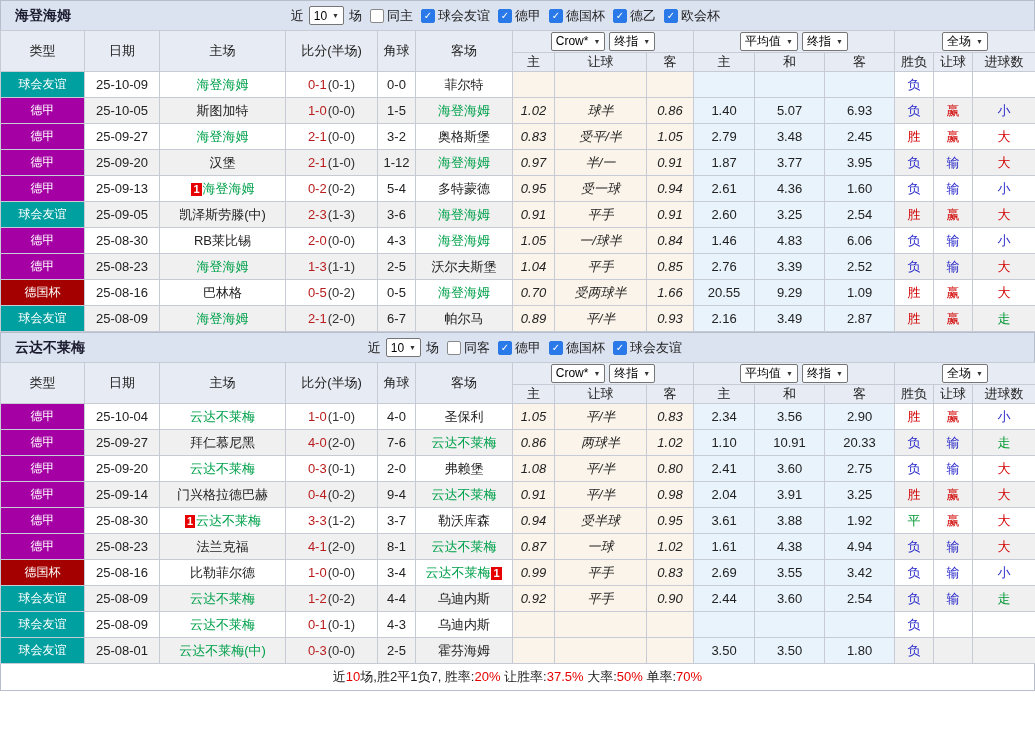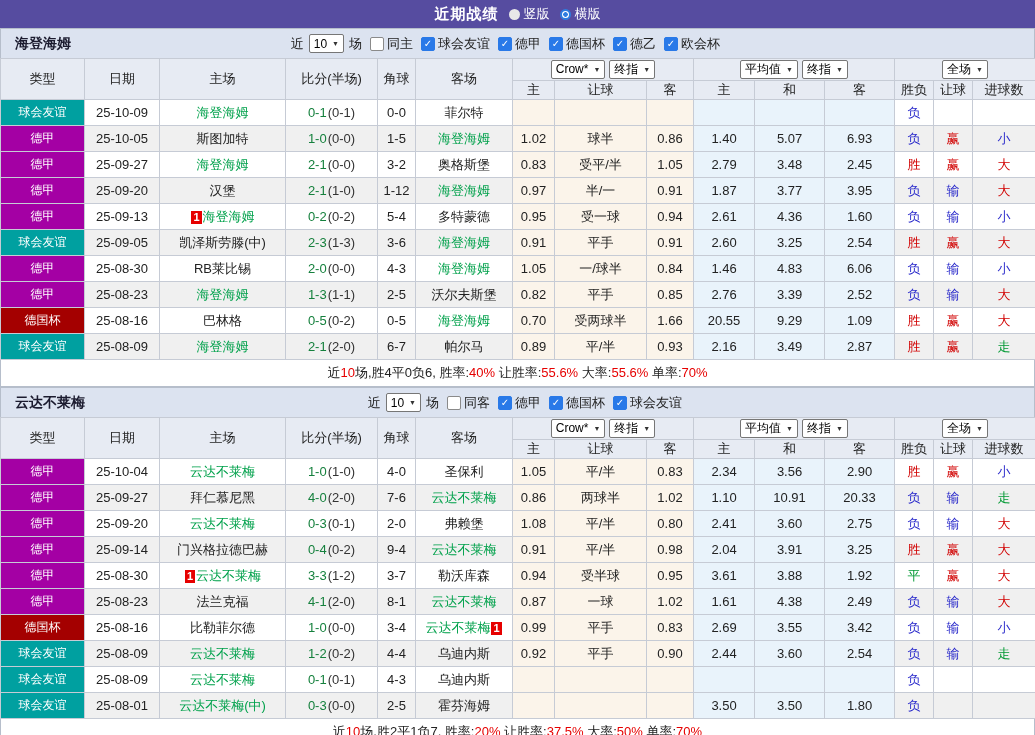--- a/index.html
+++ b/index.html
@@ -26,46 +26,35 @@
 
   
   table.grid{width:1035px;border-collapse:collapse;table-layout:fixed;}
   .grid th,.grid td{border:1px solid #C6CBD5;text-align:center;font-weight:normal;overflow:hidden;white-space:nowrap;padding:0 1px;}
   .grid thead th{background:#E7EBF3;color:#222;font-size:13px;}
   tr.h1 th{height:21px;}
   tr.h2 th{height:15px;font-size:13px;}
   tbody td{height:25px;font-size:13px;color:#222;background:#fff;}
   td.type{color:#fff;font-size:12px;}
   tr.alt td.plain{background:#F0F0F0;}
-  td.cream{background:#FBF4EA;}
+  td.cream{background:#FBF4EA;font-style:italic;}
   td.blue{background:#E9F3FB;}
   .self{color:#00A14B;}
-  .ft{color:#15803d;}
+  .ft{color:#b91c1c;}
   .ht{color:#333;margin-left:1px;}
   .badge{background:#E60000;color:#fff;font-size:11px;line-height:13px;display:inline-block;padding:0 2px;margin:0 1px;font-weight:bold;}
   .res{font-size:13px;}
 
   .summary{height:26px;line-height:26px;text-align:center;font-size:13px;color:#222;border:1px solid #B6BECB;border-top:none;background:#fff;}
   .summary .red{color:#E60000;}
 </style>
 </head>
 <body>
 
 <div class="page">
-  <div class="title-bar">
-    <span class="tb-title">近期战绩</span>
-    <label class="tb-radio">
-      <span class="radio-icon"></span>
-      <span>竖版</span>
-    </label>
-    <label class="tb-radio">
-      <span class="radio-icon on"></span>
-      <span>横版</span>
-    </label>
-  </div>
   <div id="sections">
       <div class="section">
         <div class="sec-head">
           <span class="team">海登海姆</span>
           <span class="filters" style="margin-right: 300px;">
             <span>近</span>
             <span class="select">
               <span class="sv">10</span>
               <span class="arr">▼</span>
             </span>
@@ -261,21 +250,21 @@
               <td class="plain res" style="color: rgb(43, 43, 203);">输</td>
               <td class="plain res" style="color: rgb(43, 43, 203);">小</td>
             </tr>
             <tr class="alt">
               <td class="type" style="background: rgb(164, 0, 164);">德甲</td>
               <td class="plain">25-08-23</td>
               <td class="plain"><span class="self">海登海姆</span></td>
               <td class="plain"><span class="ft">1-3</span><span class="ht">(1-1)</span></td>
               <td class="plain">2-5</td>
               <td class="plain"><span class="">沃尔夫斯堡</span></td>
-              <td class="cream">0.82</td>
+              <td class="cream">1.04</td>
               <td class="cream">平手</td>
               <td class="cream">0.85</td>
               <td class="blue">2.76</td>
               <td class="blue">3.39</td>
               <td class="blue">2.52</td>
               <td class="plain res" style="color: rgb(43, 43, 203);">负</td>
               <td class="plain res" style="color: rgb(43, 43, 203);">输</td>
               <td class="plain res" style="color: rgb(209, 0, 0);">大</td>
             </tr>
             <tr class="">
@@ -307,21 +296,20 @@
               <td class="cream">0.93</td>
               <td class="blue">2.16</td>
               <td class="blue">3.49</td>
               <td class="blue">2.87</td>
               <td class="plain res" style="color: rgb(209, 0, 0);">胜</td>
               <td class="plain res" style="color: rgb(209, 0, 0);">赢</td>
               <td class="plain res" style="color: rgb(0, 153, 51);">走</td>
             </tr>
           </tbody>
         </table>
-        <div class="summary"><span class="">近</span><span class="red">10</span><span class="">场,胜4平0负6, 胜率:</span><span class="red">40%</span><span class=""> 让胜率:</span><span class="red">55.6%</span><span class=""> 大率:</span><span class="red">55.6%</span><span class=""> 单率:</span><span class="red">70%</span></div>
       </div>
       <div class="section">
         <div class="sec-head">
           <span class="team">云达不莱梅</span>
           <span class="filters" style="margin-right: 338px;">
             <span>近</span>
             <span class="select">
               <span class="sv">10</span>
               <span class="arr">▼</span>
             </span>
@@ -484,21 +472,21 @@
               <td class="plain">25-08-23</td>
               <td class="plain"><span class="">法兰克福</span></td>
               <td class="plain"><span class="ft">4-1</span><span class="ht">(2-0)</span></td>
               <td class="plain">8-1</td>
               <td class="plain"><span class="self">云达不莱梅</span></td>
               <td class="cream">0.87</td>
               <td class="cream">一球</td>
               <td class="cream">1.02</td>
               <td class="blue">1.61</td>
               <td class="blue">4.38</td>
-              <td class="blue">2.49</td>
+              <td class="blue">4.94</td>
               <td class="plain res" style="color: rgb(43, 43, 203);">负</td>
               <td class="plain res" style="color: rgb(43, 43, 203);">输</td>
               <td class="plain res" style="color: rgb(209, 0, 0);">大</td>
             </tr>
             <tr class="">
               <td class="type" style="background: rgb(164, 0, 0);">德国杯</td>
               <td class="plain">25-08-16</td>
               <td class="plain"><span class="">比勒菲尔德</span></td>
               <td class="plain"><span class="ft">1-0</span><span class="ht">(0-0)</span></td>
               <td class="plain">3-4</td>

